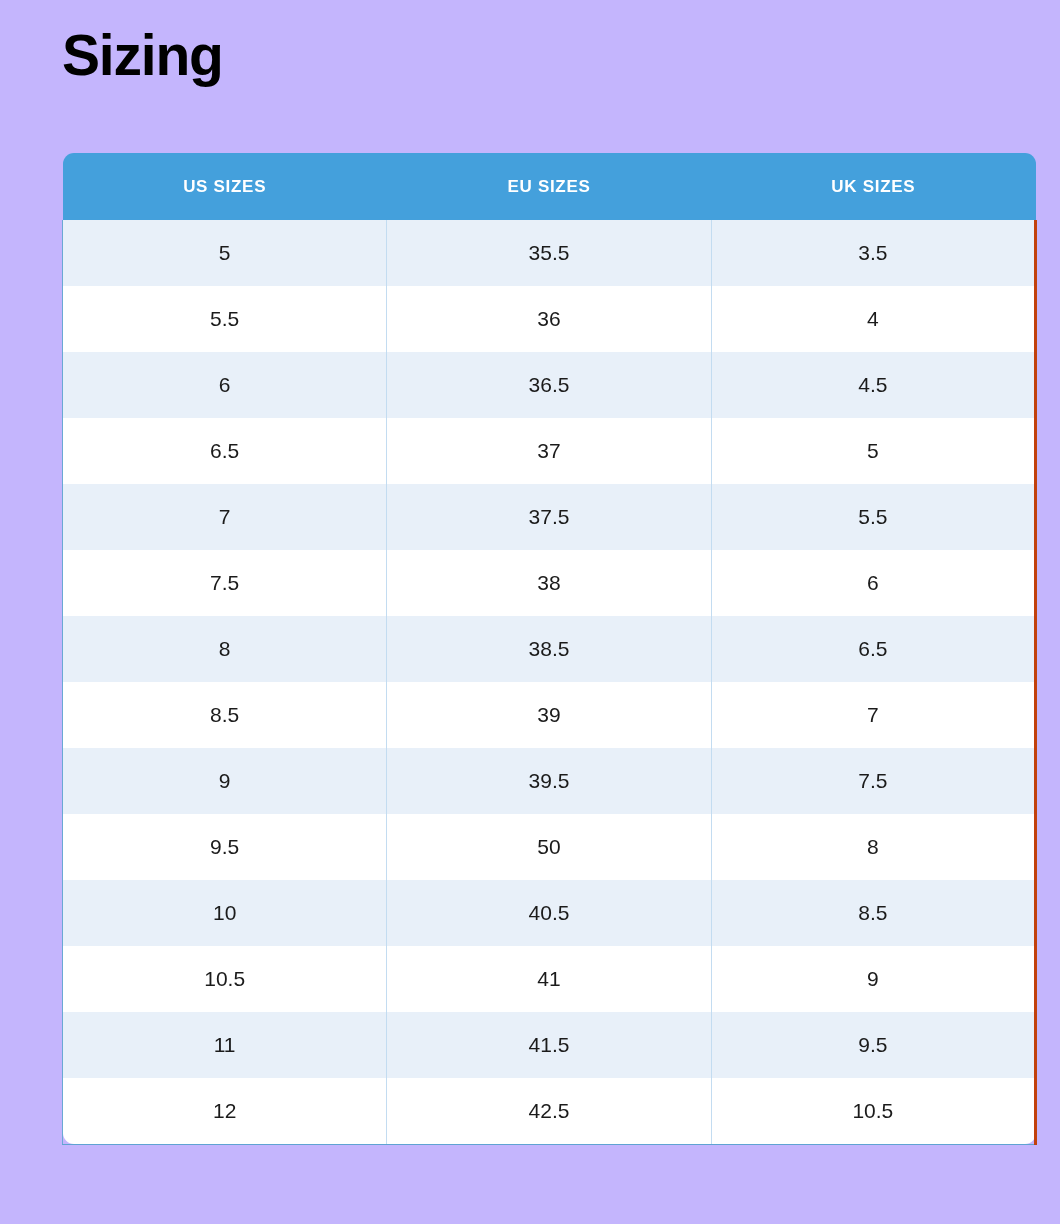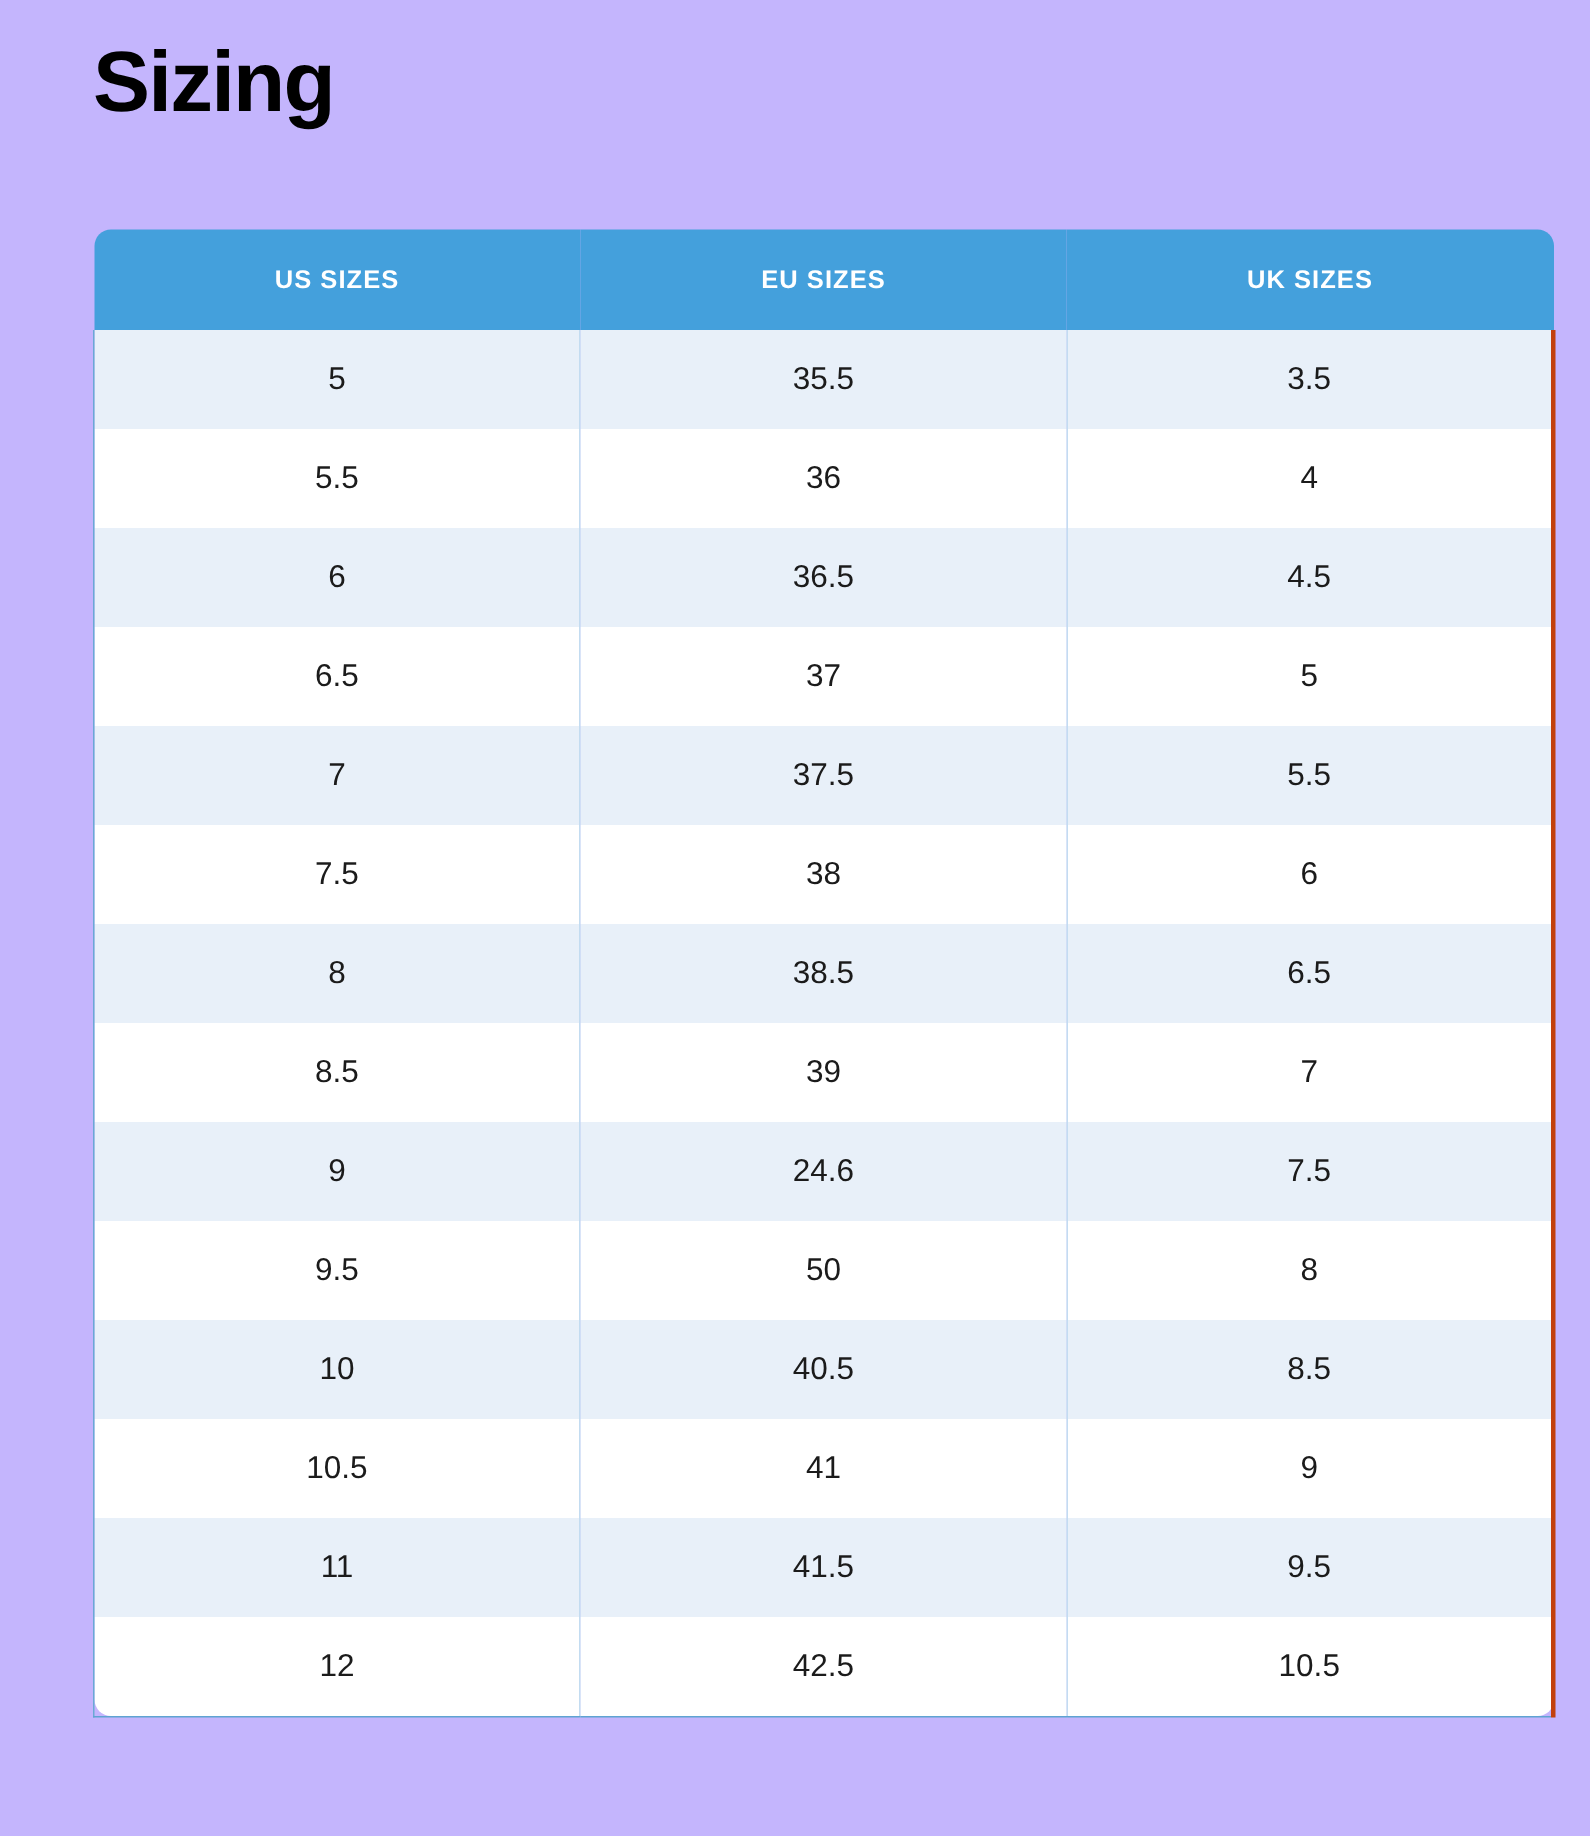--- a/index.html
+++ b/index.html
@@ -161,21 +161,21 @@
           <td>38.5</td>
           <td>6.5</td>
         </tr>
         <tr>
           <td>8.5</td>
           <td>39</td>
           <td>7</td>
         </tr>
         <tr>
           <td>9</td>
-          <td>24.6</td>
+          <td>39.5</td>
           <td>7.5</td>
         </tr>
         <tr>
           <td>9.5</td>
           <td>50</td>
           <td>8</td>
         </tr>
         <tr>
           <td>10</td>
           <td>40.5</td>

